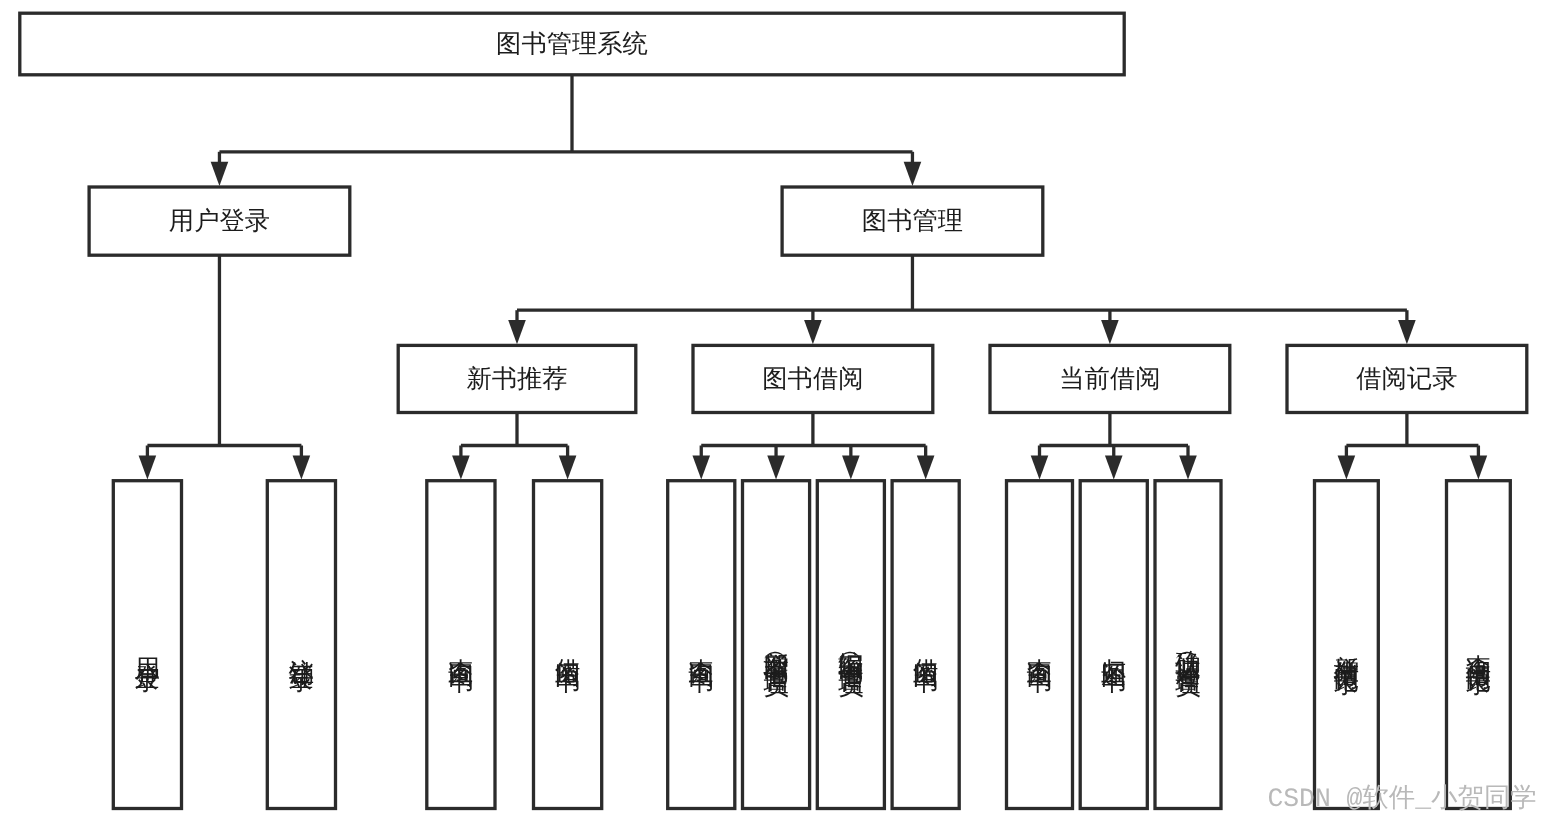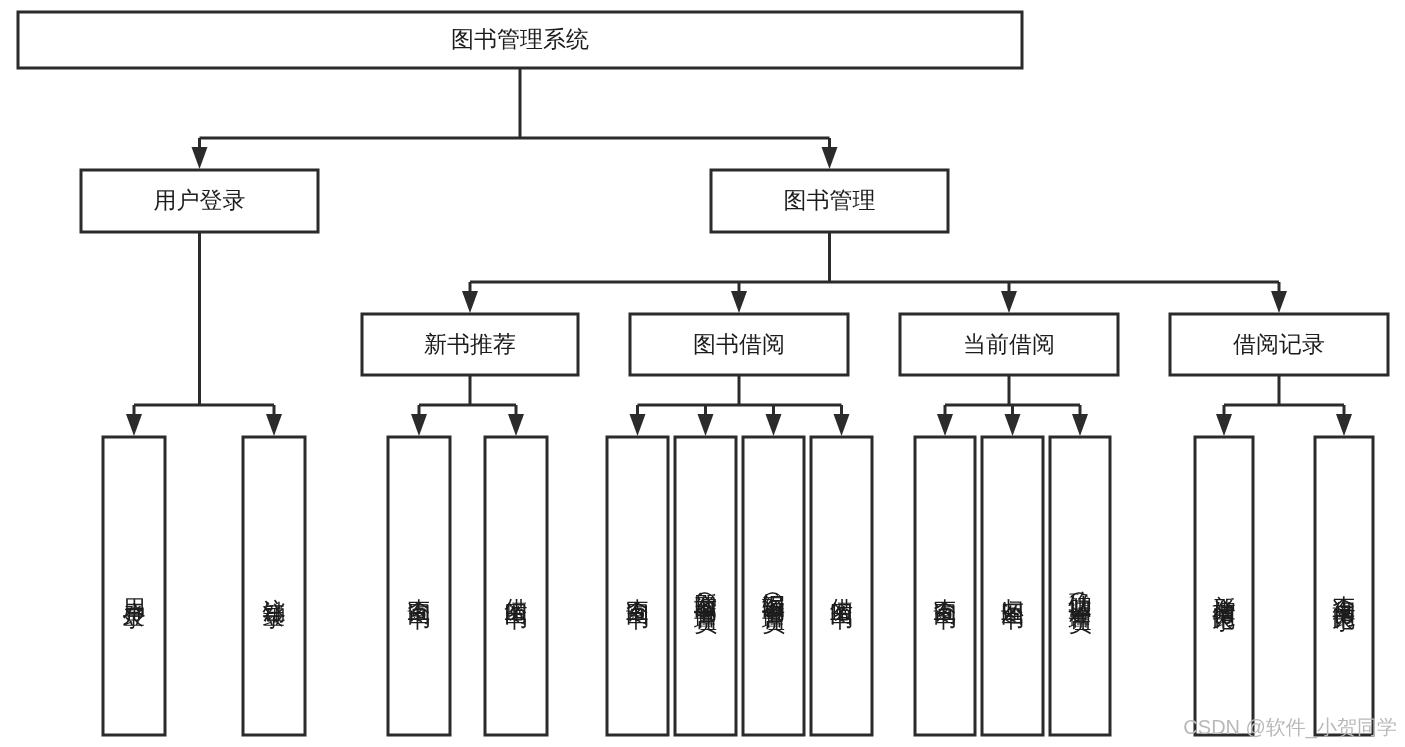--- a/index.html
+++ b/index.html
@@ -63,22 +63,22 @@
     position: absolute;
     display: flex;
     align-items: center;
     justify-content: center;
     pointer-events: none;
   }
   #watermark {
     position: absolute;
     right: 8px;
     bottom: 6px;
-    font-family: Liberation Sans, sans-serif;
-    font-size: 20px;
+    font-family: Liberation Mono, monospace;
+    font-size: 24px;
     color: #b9b9b9;
     white-space: nowrap;
     user-select: none;
     margin-top: 43px;
   }
 </style>
 </head>
 <body>
 
 <div id="diagram-root">

